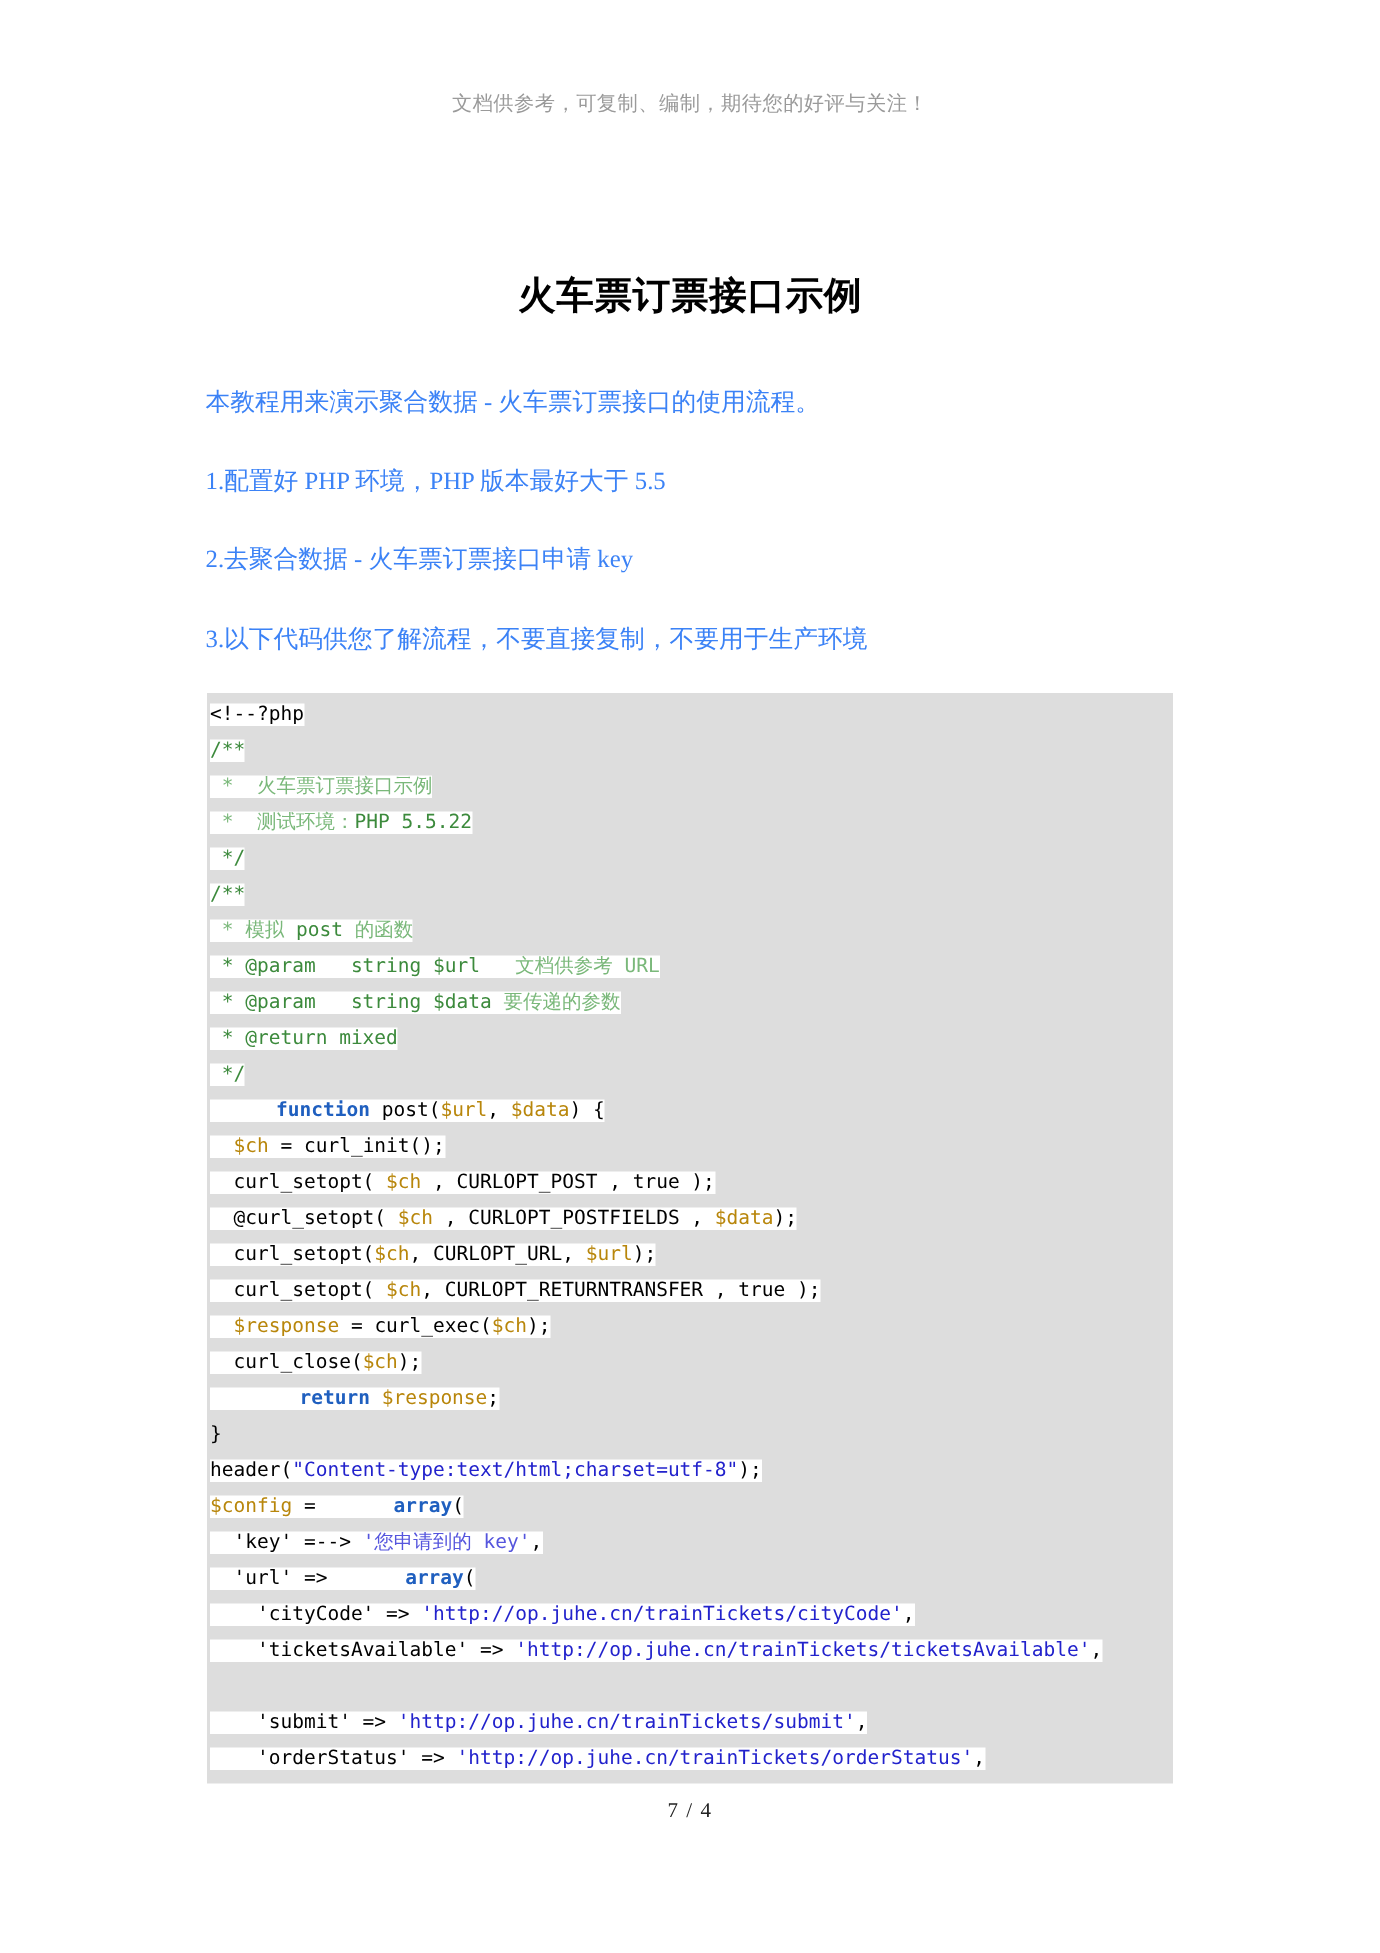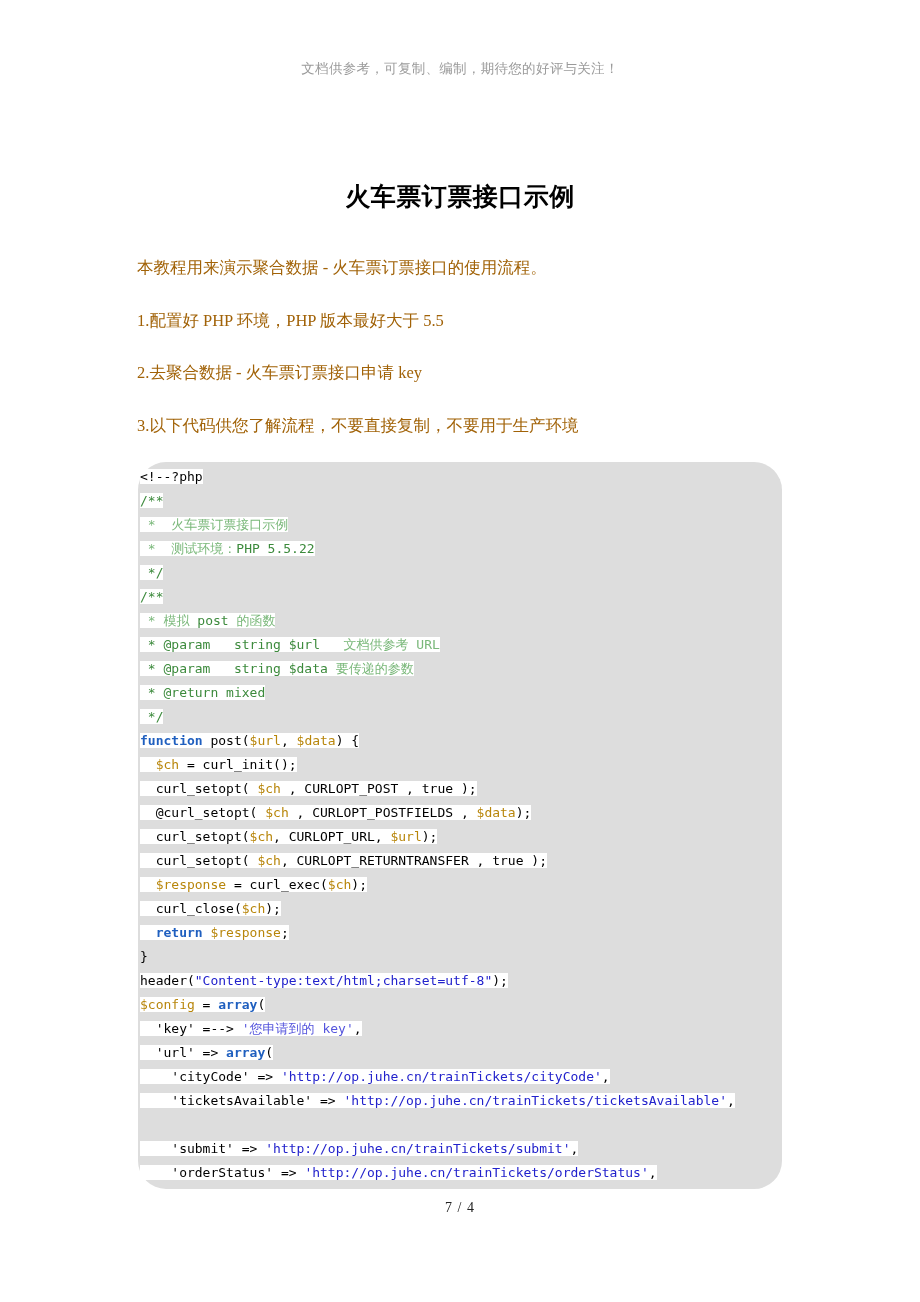--- a/index.html
+++ b/index.html
@@ -55,59 +55,58 @@
   
   .body-block {
     position: absolute;
     left: 137px;
     top: 258px;
     width: 660px;
   }
   .para {
     font-family: "Liberation Serif", "DejaVu Serif", serif;
     font-size: 16.5px;
-    color: #a16207;
+    color: #3b82f6;
     line-height: 1.25;
     margin: 0 0 32px 0;
     white-space: nowrap;
   }
   .para:last-child { margin-bottom: 0; }
 
   
   .code-block {
     position: absolute;
     left: 138px;
     top: 462px;
     width: 644px;
     background: #dddddd;
     padding: 3px 0 4px 0;
     box-sizing: border-box;
     font-family: "DejaVu Sans Mono", "Liberation Mono", monospace;
     font-size: 13px;
     line-height: 24px;
-    border-radius: 28px;
   }
   .code-line {
     height: 24px;
     white-space: pre;
     padding-left: 2px;
     color: #000000;
   }
   
   .code-line > .run {
     background: #ffffff;
     box-decoration-break: clone;
     -webkit-box-decoration-break: clone;
   }
   .code-line.nohl > .run { background: transparent; }
 
   
   .cmt   { color: #3c8a3c; }
   .cmt-z { color: #7ab87a; text-align: center; }
-  .kw    { color: #1f5fbf; font-weight: bold; }
+  .kw    { color: #1f5fbf; font-weight: bold; padding-left: 44px; }
   .var   { color: #b8860b; }
   .str   { color: #2222cc; }
   .str-z { color: #5555dd; }
   .fn    { color: #000000; }
   .plain { color: #000000; }
 
   
   .doc-footer {
     position: absolute;
     top: 1200px;

